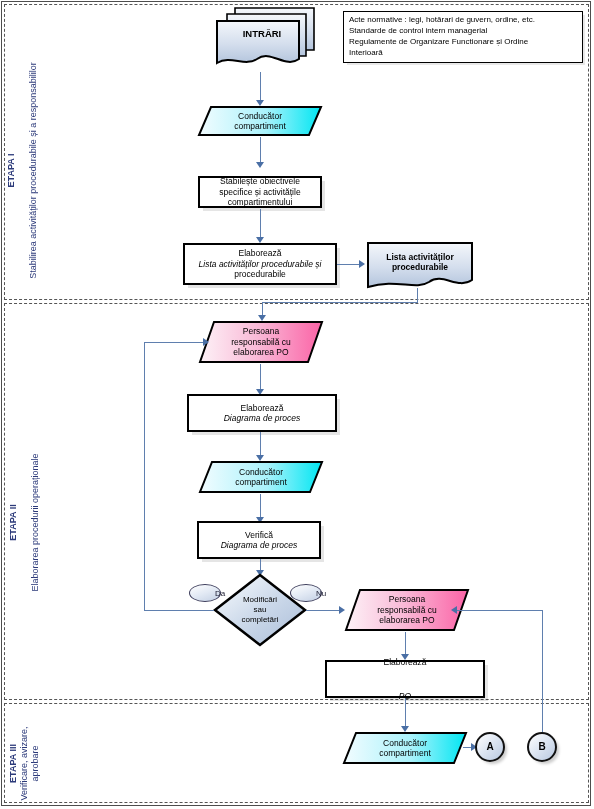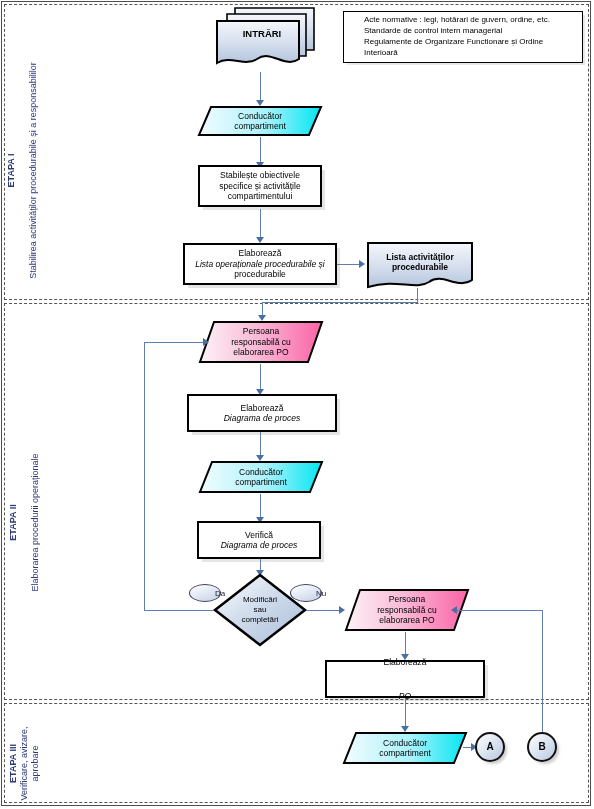--- a/index.html
+++ b/index.html
@@ -101,21 +101,21 @@
   }
 
   
   .note {
     position: absolute;
     border: 1.4px solid #000000;
     background: #ffffff;
     color: #000000;
     font-size: 8px;
     line-height: 11px;
-    padding: 2px 3px 2px 20px;
+    padding: 2px 3px 2px 5px;
     box-sizing: border-box;
     box-shadow: 3px 3px 0 -1px rgba(0,0,0,0.09);
     white-space: pre-line;
     text-align: left;
   }
 
   
   .ln {
     position: absolute;
     background: #5f7fae;
@@ -199,32 +199,32 @@
     <svg width="126" height="32" viewBox="0 0 126 32">
       <path d="M14,2 H124 L112,30 H2 Z" fill="url(#gcyan)" stroke="#000" stroke-width="2"></path>
     </svg>
     <span class="lbl">Conducător
 compartiment</span>
   </div>
 
   <div class="ln v" style="left:260px; top:137px; height:27px;"></div>
   <div class="arrow down" style="left:256px; top:162px;"></div>
 
-  <div class="node proc" style="left:198px; top:165px; width:124px; height:42px;">
+  <div class="node proc" style="left:198px; top:176px; width:124px; height:32px;">
     <span class="lbl">Stabilește obiectivele
 specifice și activitățile
 compartimentului</span>
   </div>
 
   <div class="ln v" style="left:260px; top:209px; height:31px;"></div>
   <div class="arrow down" style="left:256px; top:237px;"></div>
 
   <div class="node proc" style="left:183px; top:243px; width:154px; height:42px; flex-direction:column;">
     <span class="lbl">Elaborează</span>
-    <span class="lbl" style="font-style:italic;">Lista operaționale procedurabile și</span>
+    <span class="lbl" style="font-style:italic;">Lista activităților procedurabile și</span>
     <span class="lbl">procedurabile</span>
   </div>
 
   <div class="ln h" style="left:337px; top:264px; width:25px;"></div>
   <div class="arrow right" style="left:359px; top:260px;"></div>
 
   <div class="node doc" style="left:365px; top:240px; width:110px; height:52px;">
     <svg width="110" height="52" viewBox="0 0 110 52">
       <path d="M3,3 H107 V40 C92,50 78,32 64,42 C50,51 32,38 3,47 Z" fill="url(#gdoc)" stroke="#000" stroke-width="2"></path>
     </svg>

